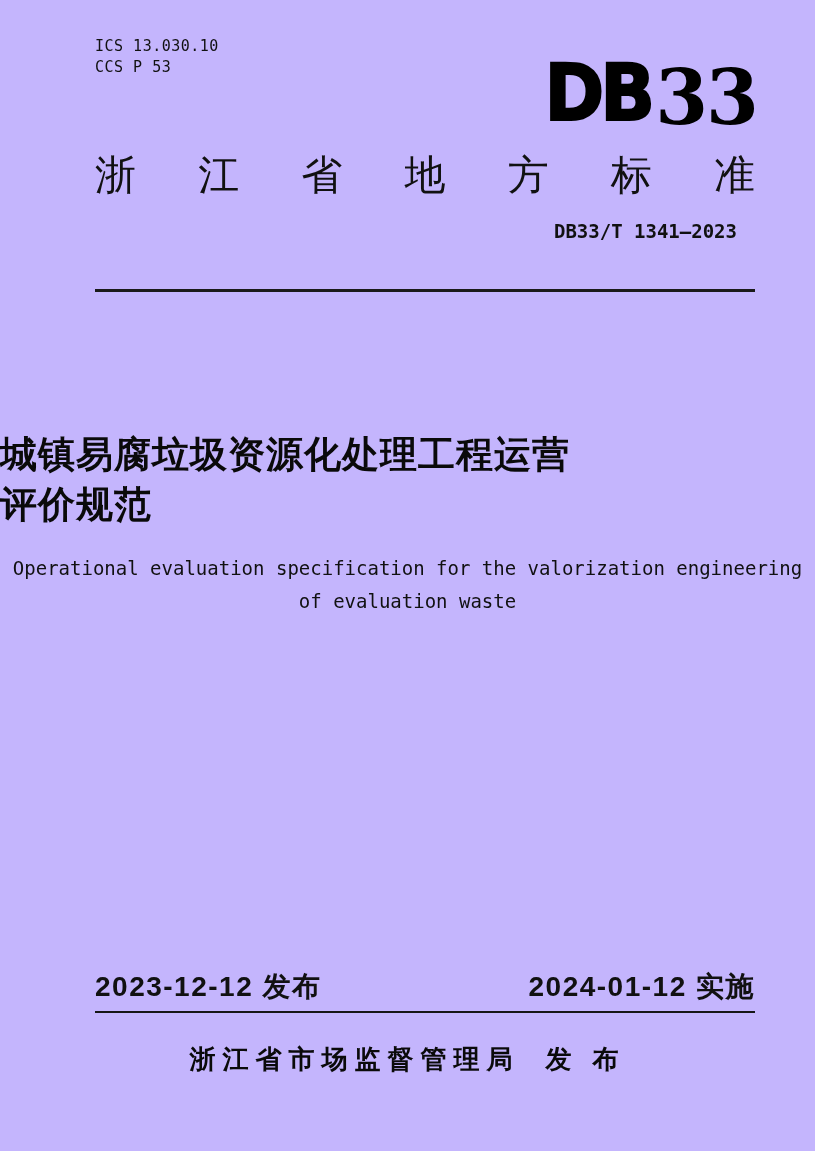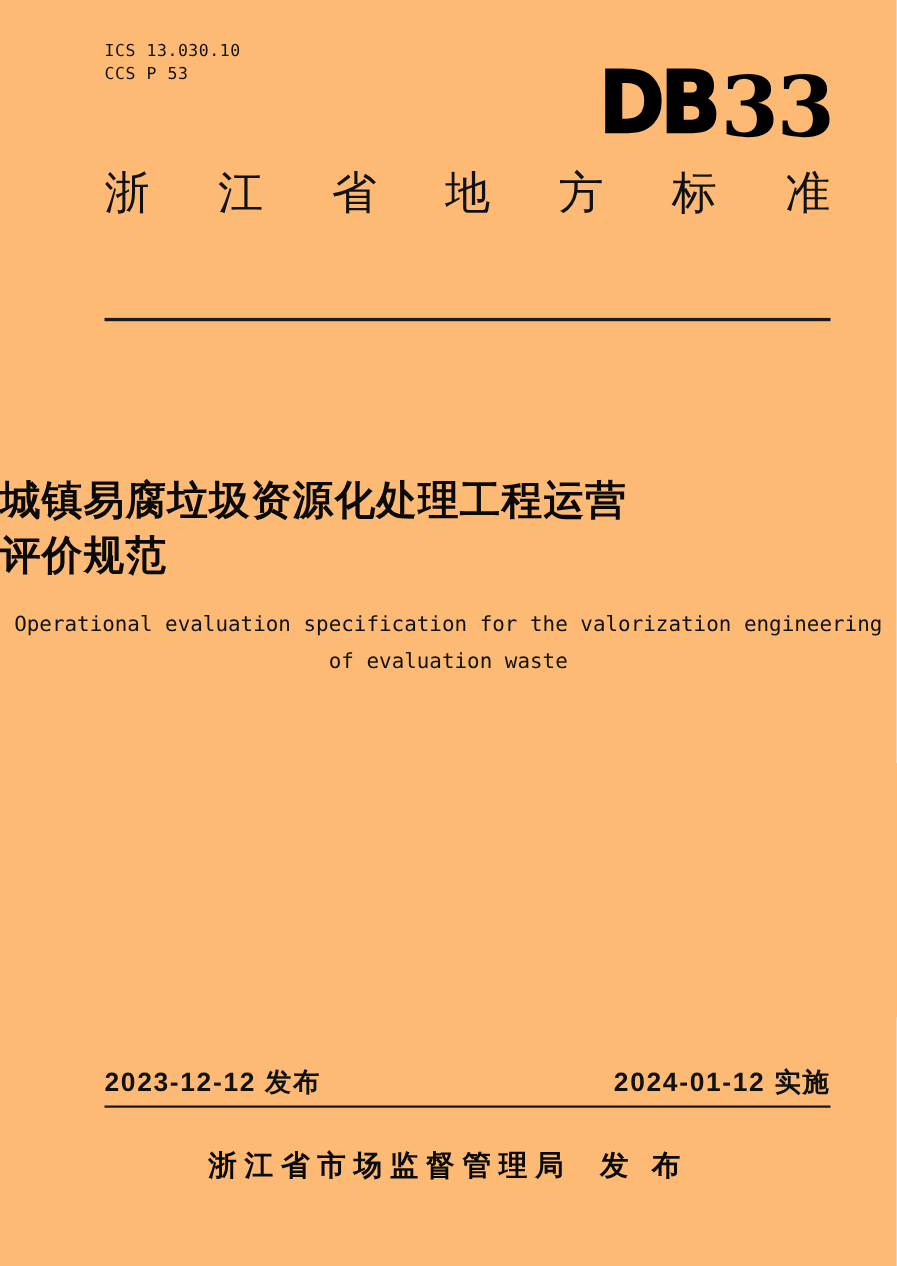--- a/index.html
+++ b/index.html
@@ -3,21 +3,21 @@
 <meta charset="utf-8">
 <style>
   * { margin: 0; padding: 0; box-sizing: border-box; }
   html, body { background: #e8e8e8; }
   body { font-family: "Liberation Sans", sans-serif; }
   .page {
     position: relative;
     width: 815px;
     height: 1151px;
     margin: 0 auto;
-    background: #fdba74;
+    background: #c4b5fd;
     color: #111111;
     overflow: hidden;
   }
 
   
   .codes {
     position: absolute;
     left: 95px;
     top: 36px;
     font-family: "DejaVu Sans Mono", monospace;
@@ -123,21 +123,21 @@
   .dates-row {
     position: absolute;
     left: 95px;
     right: 60px;
     top: 968px;
     display: flex;
     justify-content: space-between;
     align-items: flex-end;
     padding-bottom: 5px;
     border-bottom: 2px solid #161616;
-    font-size: 24px;
+    font-size: 28px;
     font-weight: bold;
     letter-spacing: 1.5px;
     color: #111111;
     white-space: nowrap;
   }
 
   
   .publisher-row {
     position: absolute;
     left: 0;
@@ -172,20 +172,21 @@
   <div class="province-row">
     <span>浙</span>
     <span>江</span>
     <span>省</span>
     <span>地</span>
     <span>方</span>
     <span>标</span>
     <span>准</span>
   </div>
 
+  <div class="std-number">DB33/T 1341—2023</div>
 
   <div class="top-rule"></div>
 
   <div class="title">
     <div>城镇易腐垃圾资源化处理工程运营</div>
     <div>评价规范</div>
   </div>
 
   <div class="eng-title">
     <div>Operational evaluation specification for the valorization engineering</div>

